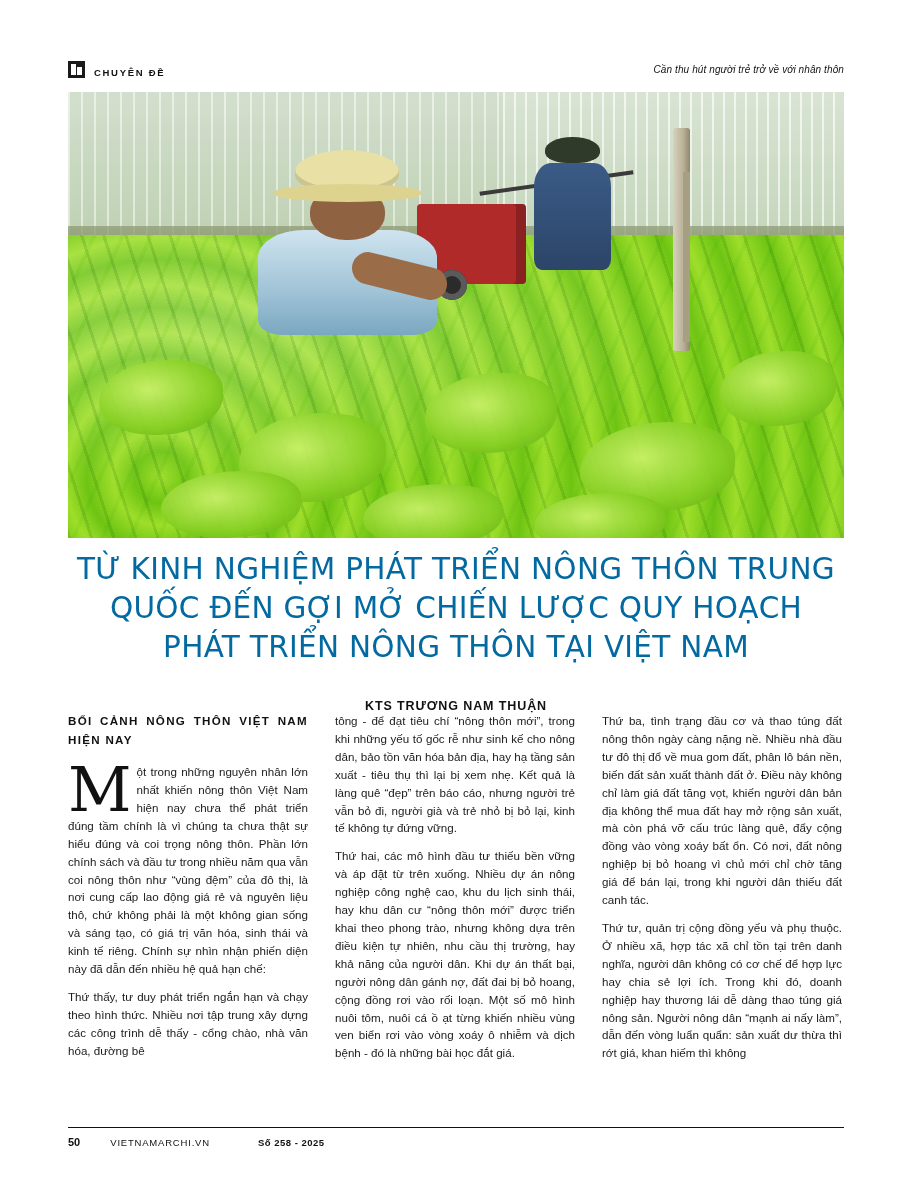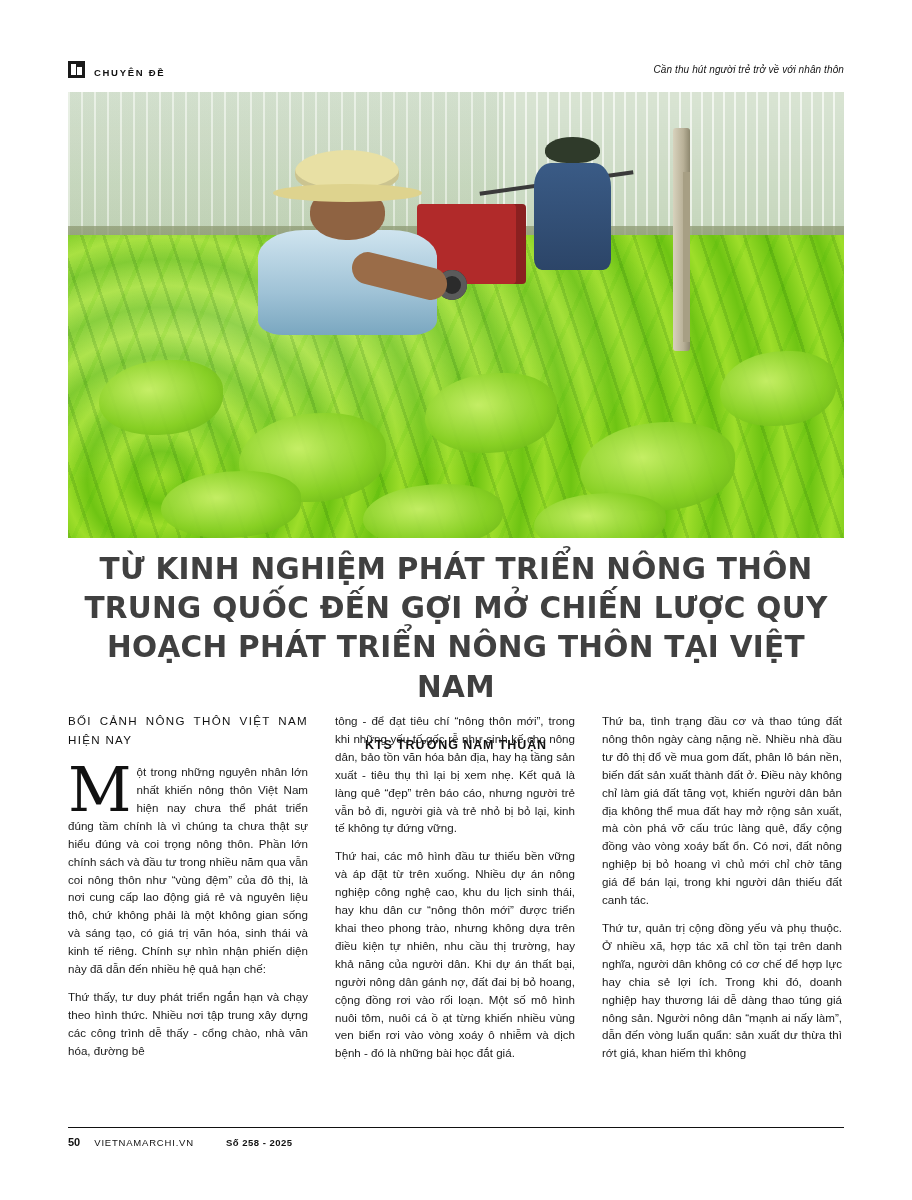--- a/index.html
+++ b/index.html
@@ -240,22 +240,22 @@
   .title-block {
     position: absolute;
     top: 550px;
     left: 68px;
     right: 68px;
     text-align: center;
   }
   .title-block h1 {
     margin: 0;
     font-family: "DejaVu Sans", sans-serif;
-    font-weight: 700;
-    color: #404040;
+    font-weight: 400;
+    color: #0369a1;
     font-size: 29.5px;
     line-height: 1.33;
     letter-spacing: 0.3px;
   }
   .byline {
     margin-top: 31px;
     font-size: 12.5px;
     font-weight: bold;
     letter-spacing: 0.9px;
     color: #111;
@@ -276,21 +276,21 @@
     font-size: 11.6px;
     line-height: 1.545;
     text-align: justify;
     color: #1a1a1a;
   }
   .col p {
     margin: 0 0 10px 0;
   }
   .subhead {
     font-size: 11.6px;
-    font-weight: normal;
+    font-weight: bold;
     letter-spacing: 1.3px;
     line-height: 1.6;
     margin: 0 0 14px 0;
     color: #111;
   }
   .dropcap-para {
     position: relative;
   }
   .dropcap {
     float: left;
@@ -304,21 +304,21 @@
   .ital {
   }
 
   
   .footer {
     position: absolute;
     left: 68px;
     bottom: 52px;
     display: flex;
     align-items: flex-end;
-    gap: 14px;
+    gap: 30px;
   }
   .page-num {
     font-size: 11px;
     font-weight: bold;
     color: #111;
   }
   .footer-rule {
     position: absolute;
     left: 68px;
     bottom: 72px;

